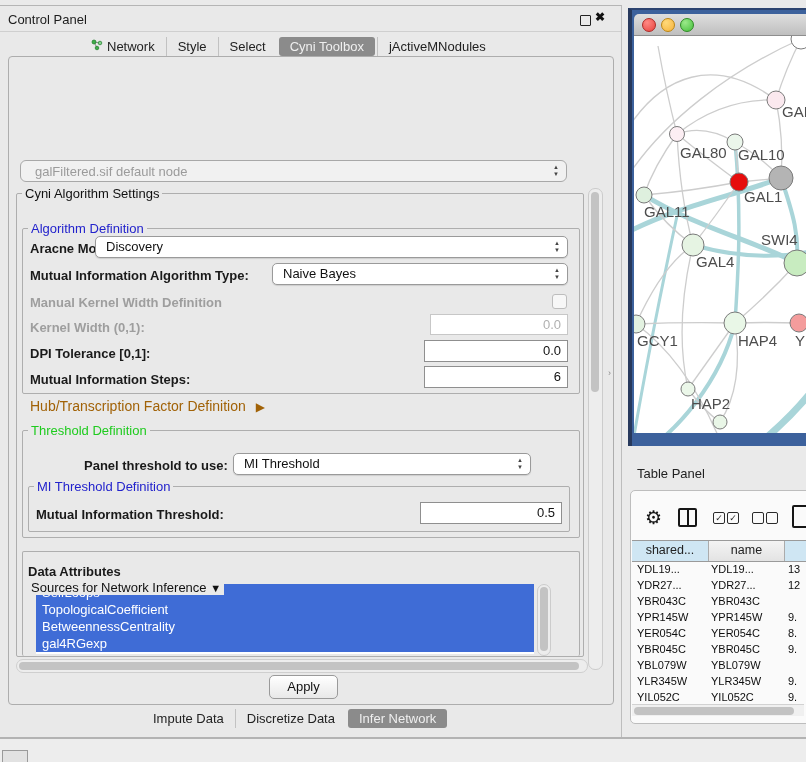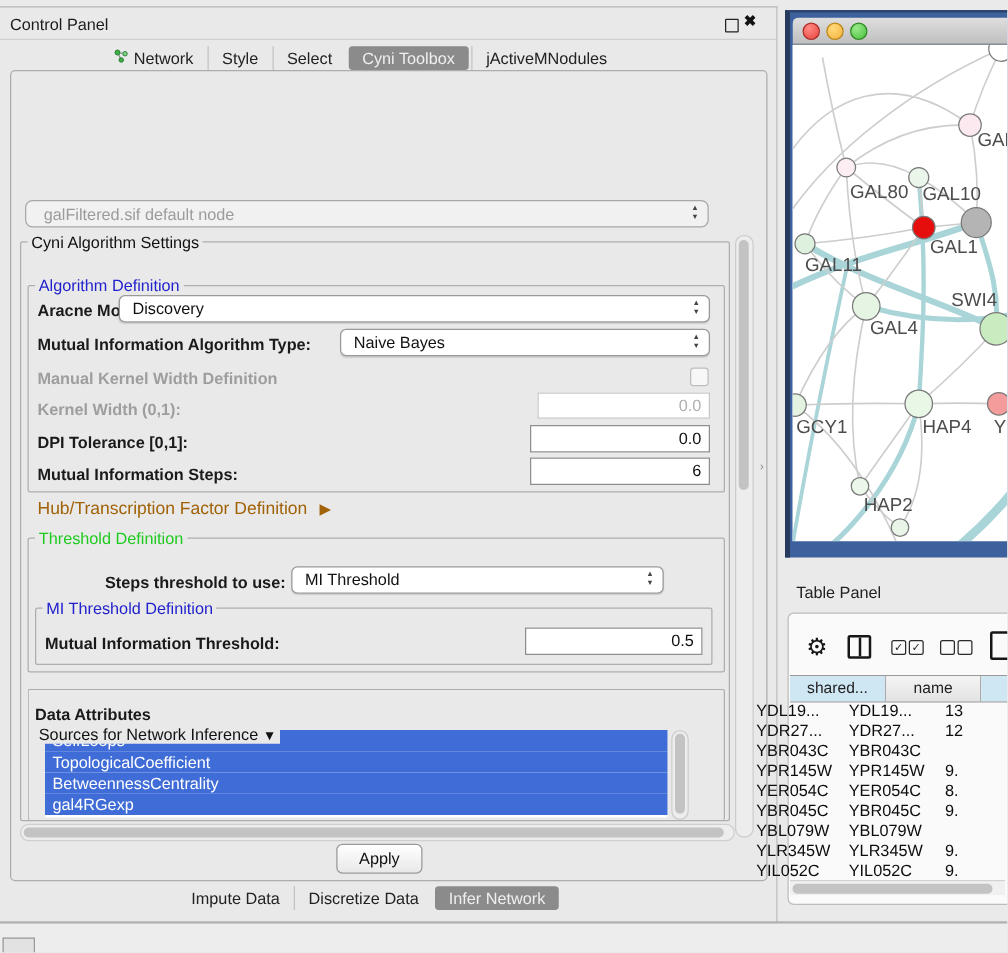--- a/index.html
+++ b/index.html
@@ -51,21 +51,21 @@
   .tp-title{left:637px;top:466px;font-size:13px;color:#222;}
   .tp-panel{left:630px;top:490px;width:176px;height:232px;background:#fafafa;border:1px solid #bdbdbd;border-radius:5px 0 0 5px;}
   .tool-ic{color:#161616;}
   .colsplit{width:15px;height:15px;border:2px solid #161616;border-radius:2px;}
   .colsplit div{width:0;height:100%;border-left:2px solid #161616;margin:0 auto;}
   .cb{width:10px;height:10px;border:1.5px solid #2a2a2a;border-radius:2px;font-size:9px;line-height:10px;text-align:center;color:#2a2a2a;}
   .doc{width:14px;height:19px;border:2px solid #161616;border-radius:2px;}
   .th-row{left:632px;top:540px;width:174px;height:20px;display:flex;border-top:1px solid #9a9a9a;border-bottom:1px solid #9a9a9a;font-size:12.5px;color:#222;}
   .th{line-height:19px;text-align:center;box-sizing:border-box;border-right:1px solid #ababab;}
   .th.hl{background:#cfe6f3;} .th.plain{background:linear-gradient(#f4f4f4,#e3e3e3);}
-  .tbl-rows{left:600px;top:561px;width:174px;height:143px;overflow:hidden;font-size:13px;color:#0d0d0d;}
+  .tbl-rows{left:632px;top:561px;width:174px;height:143px;overflow:hidden;font-size:11px;color:#0d0d0d;}
   .trow{height:16px;line-height:16px;display:flex;}
   .td1{width:74px;padding-left:5px;} .td2{width:77px;} .td3{flex:1;}
   .hscroll{left:632px;top:704px;width:172px;height:11px;background:#f0f0f0;border-top:1px solid #d2d2d2;}
   .divider{left:0;top:737px;width:806px;height:2px;background:#b3b3b3;}
   .below{left:0;top:739px;width:806px;height:23px;background:#ededed;}
   .mini-box{left:2px;top:750px;width:24px;height:12px;border:1px solid #9a9a9a;background:#e2e2e2;}
   .splitter-mark{left:608px;top:368px;font-size:9px;color:#8a8a8a;}
 </style>
 </head>
 <body>
@@ -148,21 +148,21 @@
   <div class="abs num-input" style="left:424px;top:366px;width:144px;height:22px;">6</div>
 
   <div class="abs" style="left:30px;top:398px;font-size:14px;color:#a16207;">
     <span>Hub/Transcription Factor Definition</span>
     <span style="font-size:12px;margin-left:6px;">▶</span>
   </div>
 
   <div class="abs group-box" style="left:22px;top:430px;width:556px;height:106px;"></div>
   <div class="abs group-title green" style="left:28px;top:423px;">Threshold Definition</div>
 
-  <div class="abs lbl" style="left:84px;top:458px;">Steps threshold to use:</div>
+  <div class="abs lbl" style="left:84px;top:458px;">Panel threshold to use:</div>
   <div class="abs combo" style="left:233px;top:453px;width:298px;height:22px;">
     <span>MI Threshold</span>
     <span class="spin">▲<br>▼</span>
   </div>
 
   <div class="abs group-box" style="left:28px;top:486px;width:540px;height:44px;"></div>
   <div class="abs group-title blue" style="left:34px;top:479px;">MI Threshold Definition</div>
 
   <div class="abs lbl" style="left:36px;top:507px;">Mutual Information Threshold:</div>
   <div class="abs num-input" style="left:420px;top:502px;width:142px;height:22px;">0.5</div>

